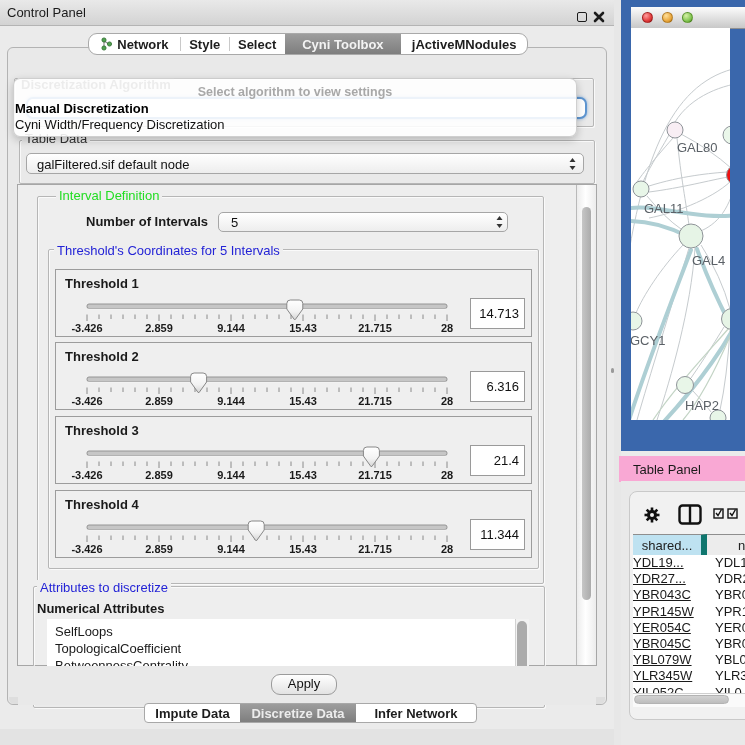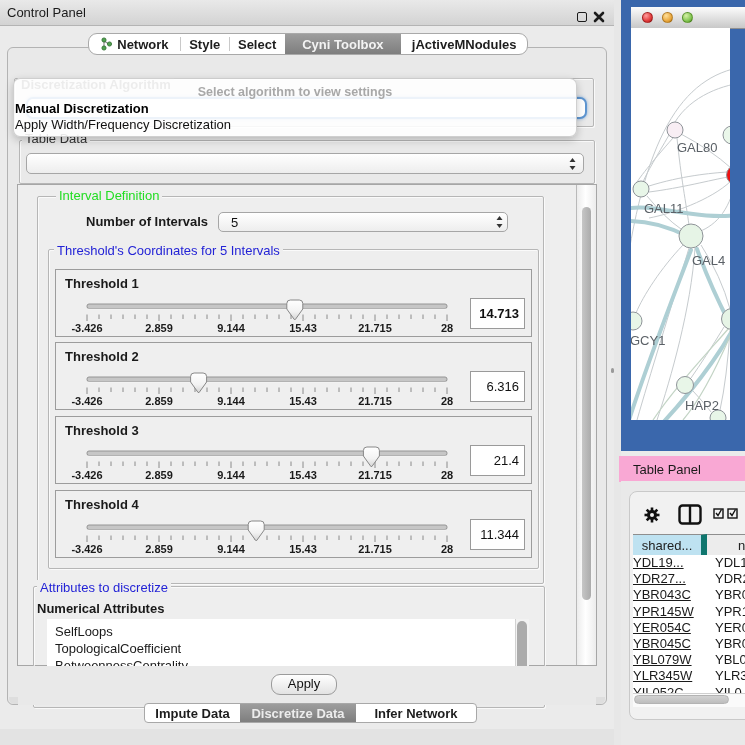--- a/index.html
+++ b/index.html
@@ -86,25 +86,26 @@
 <div id="outer" class="ab"></div>
 <div class="ab" style="left:9px;top:697px;width:596px;height:7px;background:#dedede;border-radius:0 0 5px 5px;"></div>
 
 <div class="ab fieldset" style="left:14px;top:78px;width:578px;height:47px;"></div>
 <div class="ab flabel bold" style="left:18px;top:77px;color:#555;">Discretization Algorithm</div>
 <div class="ab" style="left:26px;top:97px;width:561px;height:22px;background:#fff;border:2.5px solid #5e95d0;border-radius:7px;box-shadow:0 0 3px 0.5px rgba(110,160,216,.6);box-sizing:border-box;"></div>
 
 <div class="ab" style="z-index:5;left:13px;top:78px;width:564px;height:59px;background:rgba(255,255,255,.89);border:1px solid rgba(150,150,150,.45);border-radius:7px;box-shadow:0 3px 9px rgba(0,0,0,.22);box-sizing:border-box;"></div>
 <div class="ab" style="z-index:6;left:13px;top:85px;width:564px;text-align:center;font-size:12.5px;font-weight:bold;color:#a8a8a8;">Select algorithm to view settings</div>
 <div class="ab bold" style="z-index:6;left:15px;top:101px;font-size:13px;color:#000;">Manual Discretization</div>
-<div class="ab" style="z-index:6;left:15px;top:117px;font-size:13px;color:#111;">Apply Width/Frequency Discretization</div>
+<div class="ab" style="z-index:6;left:15px;top:117px;font-size:13px;color:#111;">Cyni Width/Frequency Discretization</div>
 
 <div class="ab fieldset" style="left:19px;top:140px;width:574px;height:42px;"></div>
 <div class="ab flabel" style="left:22px;top:131px;color:#333;">Table Data</div>
 <div class="ab combo" style="left:26px;top:153px;width:558px;height:21px;">
+  <span class="ctext">galFiltered.sif default node</span>
   <svg class="arr" viewBox="0 0 7 12">
       <path d="M3.5 0 L6.5 4 H0.5 Z" fill="#333"></path>
       <path d="M3.5 12 L6.5 8 H0.5 Z" fill="#333"></path>
     </svg>
 </div>
 <div id="scrollpanel" class="ab"></div>
 <div id="content">
   <div class="ab" style="left:576px;top:185px;width:1px;height:480px;background:#b9b9b9;"></div>
 
   <div class="ab" style="left:577px;top:185px;width:19px;height:480px;background:linear-gradient(to right,#ececec,#ffffff 45%,#ececec);box-sizing:border-box;"></div>
@@ -167,21 +168,21 @@
       <line x1="355.0" y1="17.5" x2="355.0" y2="22" stroke="#8a8a8a" stroke-width="1"></line>
       <line x1="367.0" y1="17.5" x2="367.0" y2="24" stroke="#8a8a8a" stroke-width="1"></line>
       <text x="7" y="34.5" font-size="11" font-weight="bold" fill="#1a1a1a" text-anchor="middle" font-family="Liberation Sans, sans-serif">-3.426</text>
       <text x="79" y="34.5" font-size="11" font-weight="bold" fill="#1a1a1a" text-anchor="middle" font-family="Liberation Sans, sans-serif">2.859</text>
       <text x="151" y="34.5" font-size="11" font-weight="bold" fill="#1a1a1a" text-anchor="middle" font-family="Liberation Sans, sans-serif">9.144</text>
       <text x="223" y="34.5" font-size="11" font-weight="bold" fill="#1a1a1a" text-anchor="middle" font-family="Liberation Sans, sans-serif">15.43</text>
       <text x="295" y="34.5" font-size="11" font-weight="bold" fill="#1a1a1a" text-anchor="middle" font-family="Liberation Sans, sans-serif">21.715</text>
       <text x="367" y="34.5" font-size="11" font-weight="bold" fill="#1a1a1a" text-anchor="middle" font-family="Liberation Sans, sans-serif">28</text>
       <path d="M206.8 12 V6.5 Q206.8 3 210.3 3 H219.3 Q222.8 3 222.8 6.5 V12 L215.3 22.5 H214.3 Z" fill="url(#gth1)" stroke="#878787" stroke-width="1"></path>
     </svg>
-    <div class="ab vbox" style="left:470px;top:298px;width:55px;height:31px;line-height:29px;padding-right:5px;font-weight:bold;">14.713</div>
+    <div class="ab vbox" style="left:470px;top:298px;width:55px;height:31px;line-height:29px;padding-right:5px;">14.713</div>
   <div class="ab tpanel" style="left:55px;top:342px;width:477px;height:68px;"></div>
     <div class="ab bold t13" style="left:65px;top:349px;">Threshold 2</div>
     <svg class="ab" style="overflow:visible;left:80px;top:370px;" width="375" height="40" viewBox="0 0 375 40">
       <defs>
         <linearGradient id="gth2" x1="0" y1="0" x2="0" y2="1">
           <stop offset="0" stop-color="#ffffff"></stop>
           <stop offset="0.6" stop-color="#f2f2f2"></stop>
           <stop offset="1" stop-color="#d5d5d5"></stop>
         </linearGradient>
       </defs>

